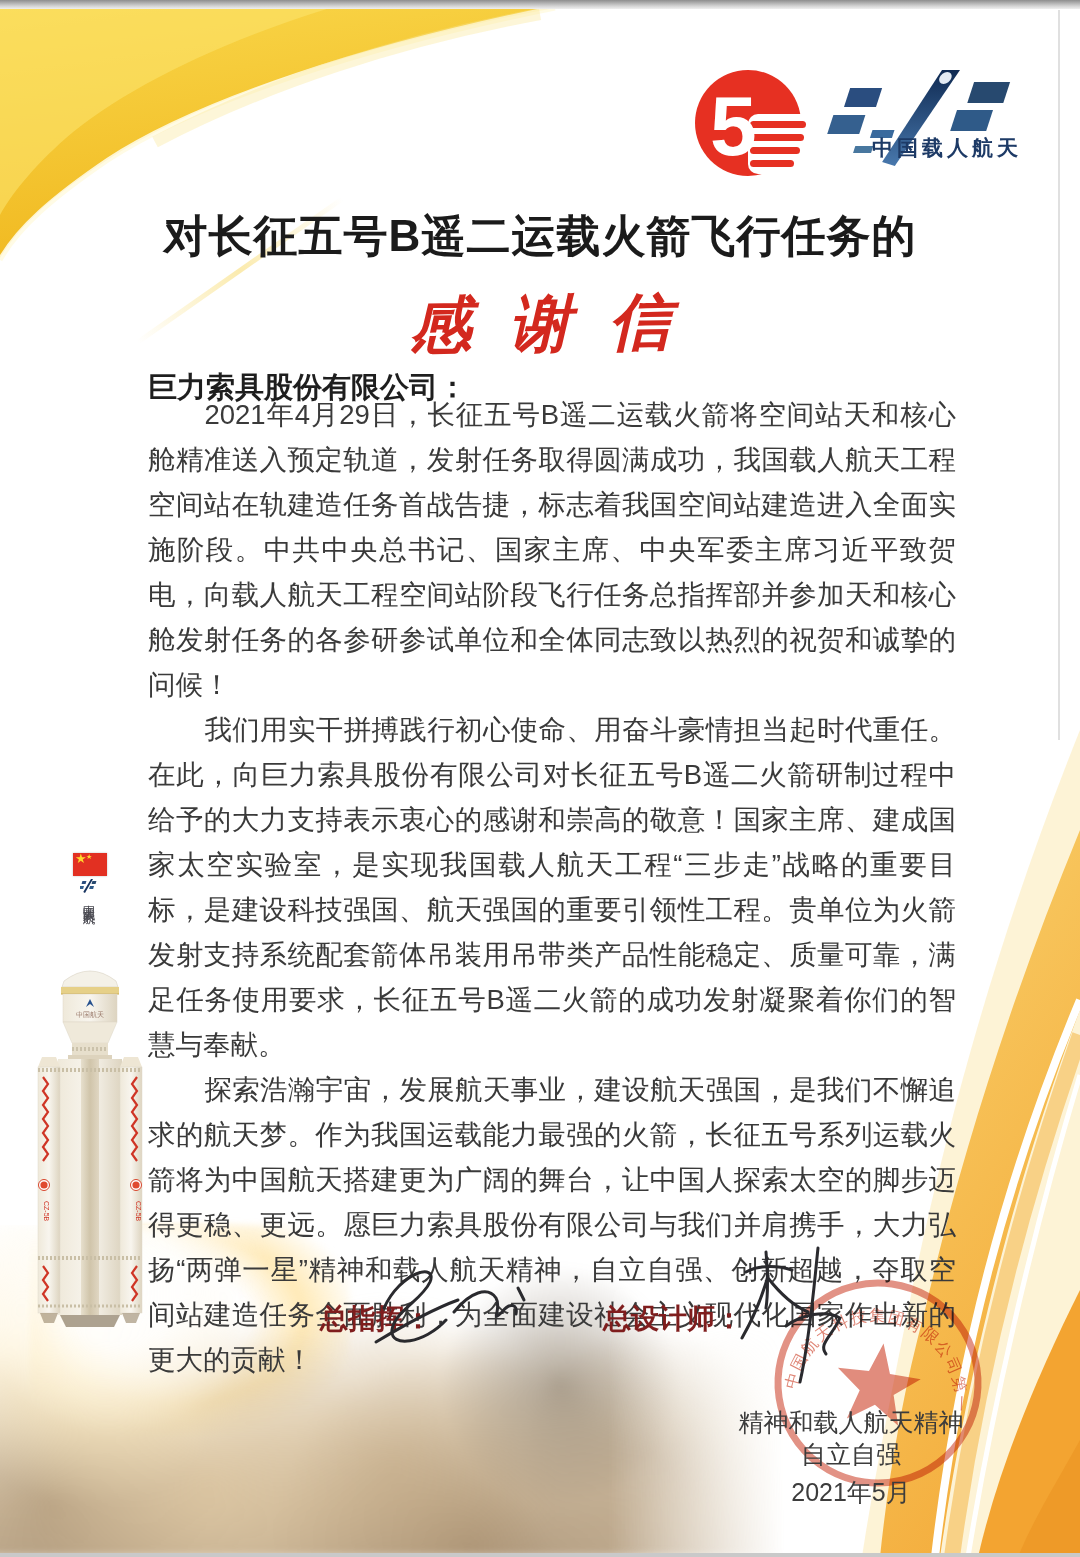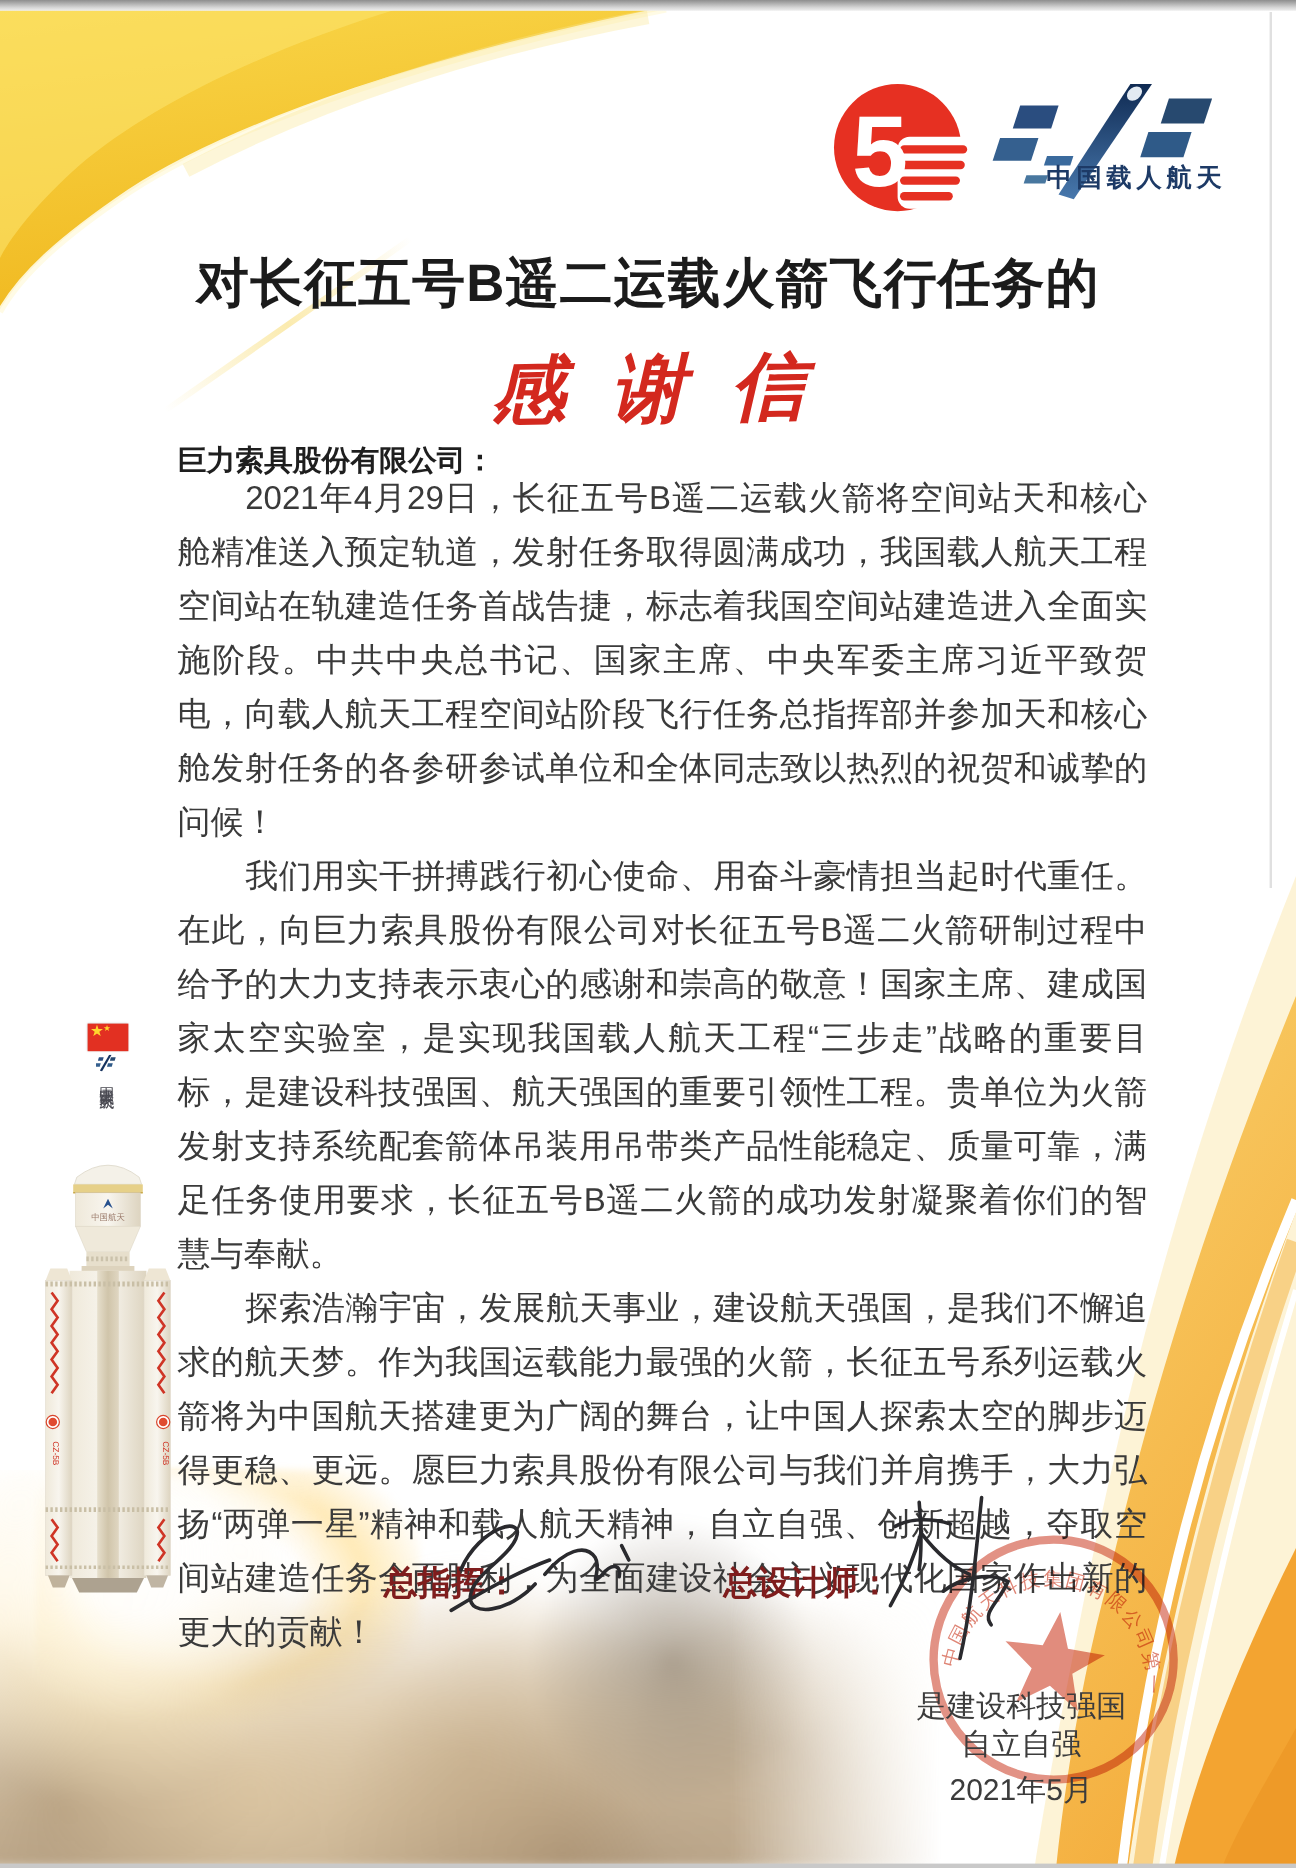--- a/index.html
+++ b/index.html
@@ -18,21 +18,21 @@
   .logo5{position:absolute;left:692px;top:66px;z-index:4;}
   .cms-logo{position:absolute;left:800px;top:70px;z-index:4;}
   .cms-name{position:absolute;left:872px;top:134px;width:170px;font-size:21px;letter-spacing:4px;
             color:#1d3a66;font-weight:bold;z-index:4;}
   
   .doc-title{position:absolute;left:0;top:207px;width:1080px;text-align:center;z-index:5;
              font-size:44px;font-weight:900;color:#1b1b1b;letter-spacing:1px;}
   .letter-name{position:absolute;left:0;top:282px;width:1080px;text-align:center;z-index:5;
                font-size:62px;font-weight:bold;font-style:italic;color:#d3281e;
                letter-spacing:38px;text-indent:38px;transform:rotate(-1deg);}
-  .salutation{position:absolute;left:148px;top:368px;font-size:24px;font-weight:bold;color:#1e1e1e;z-index:5;}
+  .salutation{position:absolute;left:148px;top:368px;font-size:29px;font-weight:bold;color:#1e1e1e;z-index:5;}
   .body-text{position:absolute;left:148px;top:392px;width:808px;z-index:5;}
   .body-text p{margin:0;font-size:27.5px;line-height:45px;color:#3a3a3a;text-align:justify;
                text-indent:2.05em;}
   
   .rocket-wrap{position:absolute;left:30px;top:845px;width:150px;height:480px;z-index:3;}
   .flag{position:absolute;left:43px;top:8px;width:34px;height:23px;background:#e23022;
         box-shadow:0 0 2px rgba(0,0,0,.25);}
   .flag .star{position:absolute;left:2px;top:-2px;color:#ffd72e;font-size:13px;}
   .flag .star.s2{left:13px;top:0px;font-size:7px;}
   .cms-mini{position:absolute;left:50px;top:34px;}
@@ -238,18 +238,18 @@
   <svg class="stamp" width="224" height="224" viewBox="0 0 224 224">
     <circle cx="112" cy="112" r="100" fill="none" stroke="#cf4a33" stroke-width="7" opacity=".75"></circle>
     <path id="ringpath" d="M32,130 a80,80 0 1 1 160,0" fill="none"></path>
     <text font-size="16" fill="#cf4a33" opacity=".85" letter-spacing="2" font-family="Liberation Sans, sans-serif">
       <textPath href="#ringpath">中国航天科技集团有限公司第一研究院</textPath>
     </text>
     <polygon points="112,72 122.6,101.4 153.8,102.4 129.1,121.6 137.9,151.6 112,134 86.1,151.6 94.9,121.6 70.2,102.4 101.4,101.4" fill="#cf4a33" opacity=".8"></polygon>
   </svg>
 
   <div class="footer-block">
-    <div>是建设科技强国</div>
+    <div>精神和载人航天精神</div>
     <div>自立自强</div>
     <div class="footer-date">2021年5月</div>
   </div>
 
 </div>
 
 </body></html>

